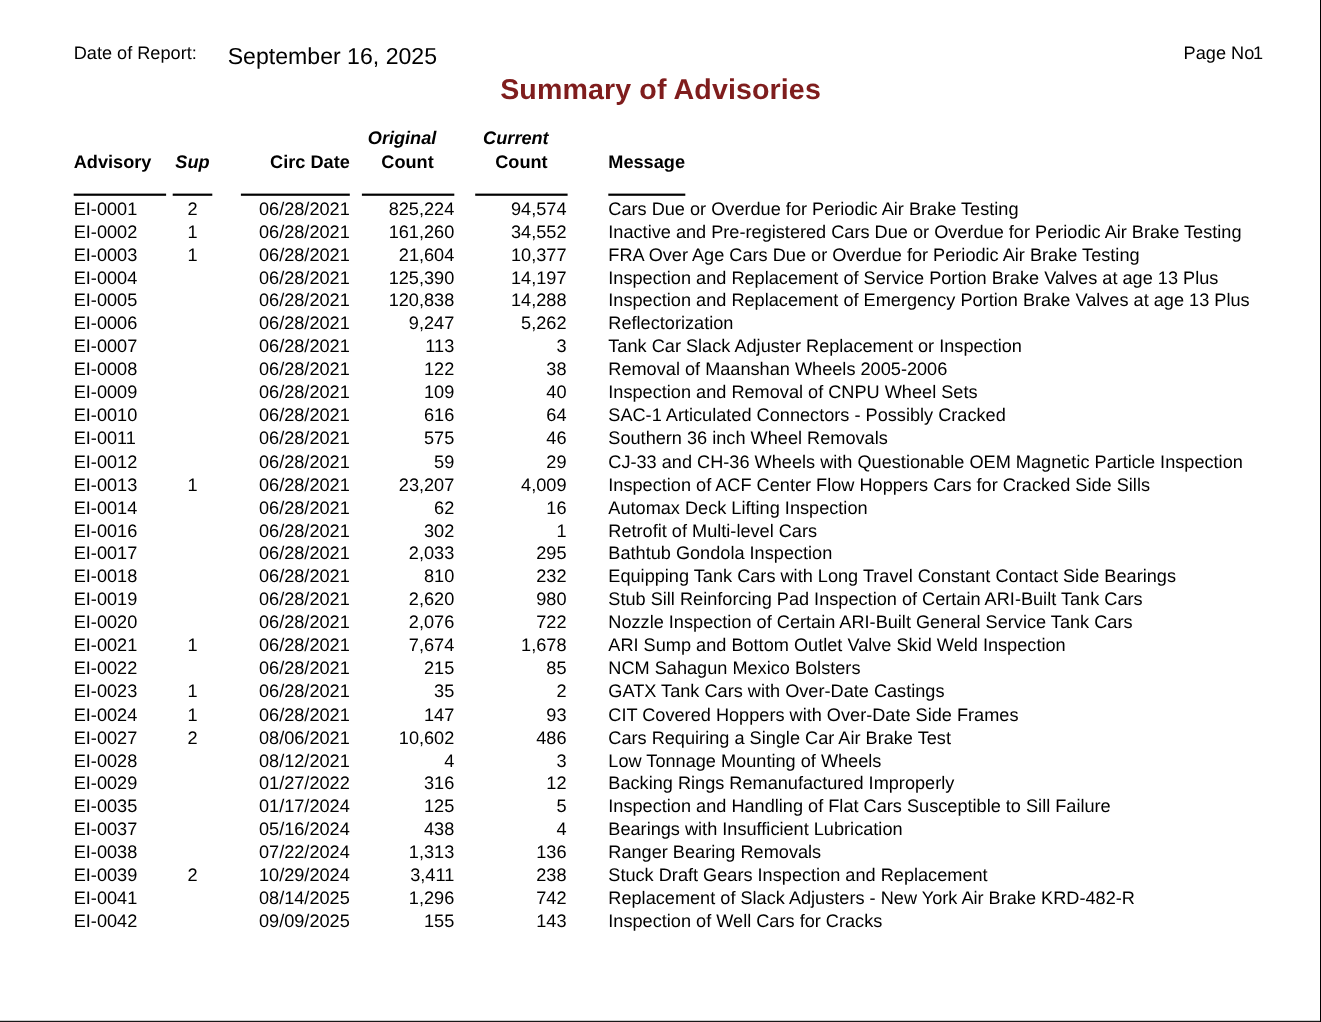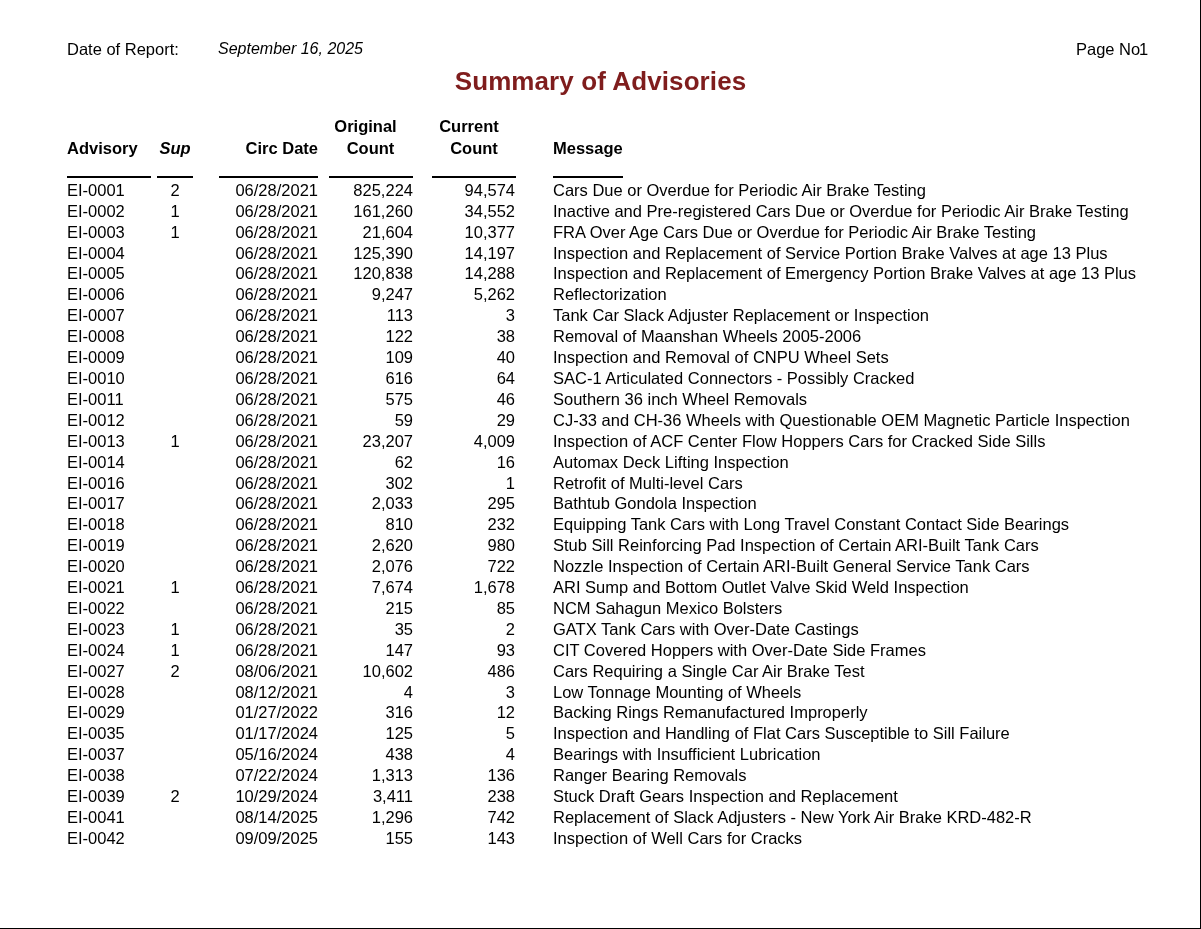--- a/index.html
+++ b/index.html
@@ -33,25 +33,24 @@
   }
   .report-date-label {
     position: absolute;
     left: 67px;
     top: 0;
     font-size: 16.5px;
     white-space: nowrap;
   }
   .report-date-value {
     position: absolute;
-    left: 218px;
+    left: 207px;
     top: 0;
-    font-size: 16px;
+    font-size: 21px;
     white-space: nowrap;
-    font-style: italic;
   }
   .page-no-label {
     position: absolute;
     left: 1036px;
     top: 0;
     font-size: 16.5px;
     white-space: nowrap;
     margin-left: 40px;
   }
   .page-no-value {
@@ -89,20 +88,21 @@
     font-weight: normal;
     white-space: pre;
     vertical-align: bottom;
   }
 
   
   .hdr-top td {
     font-weight: bold;
     text-align: center;
     padding-bottom: 1px;
+    font-style: italic;
   }
   .hdr-main td {
     font-weight: bold;
     padding-bottom: 2px;
   }
   .hdr-main td > span.ul {
     display: inline-block;
     border-bottom: 2px solid #000000;
     padding-bottom: 17px;
   }

